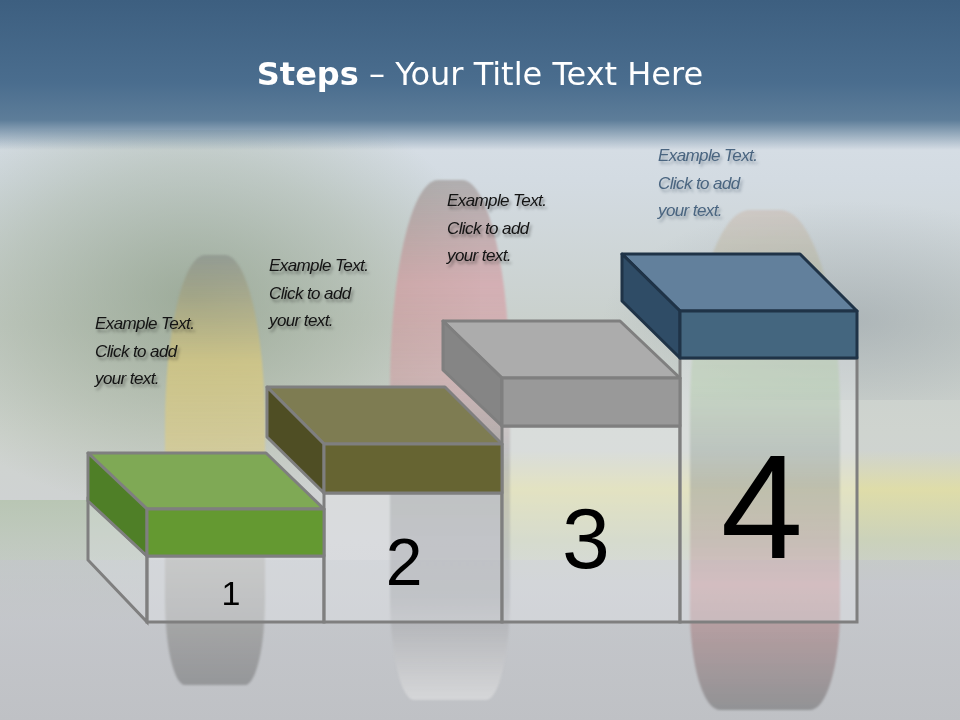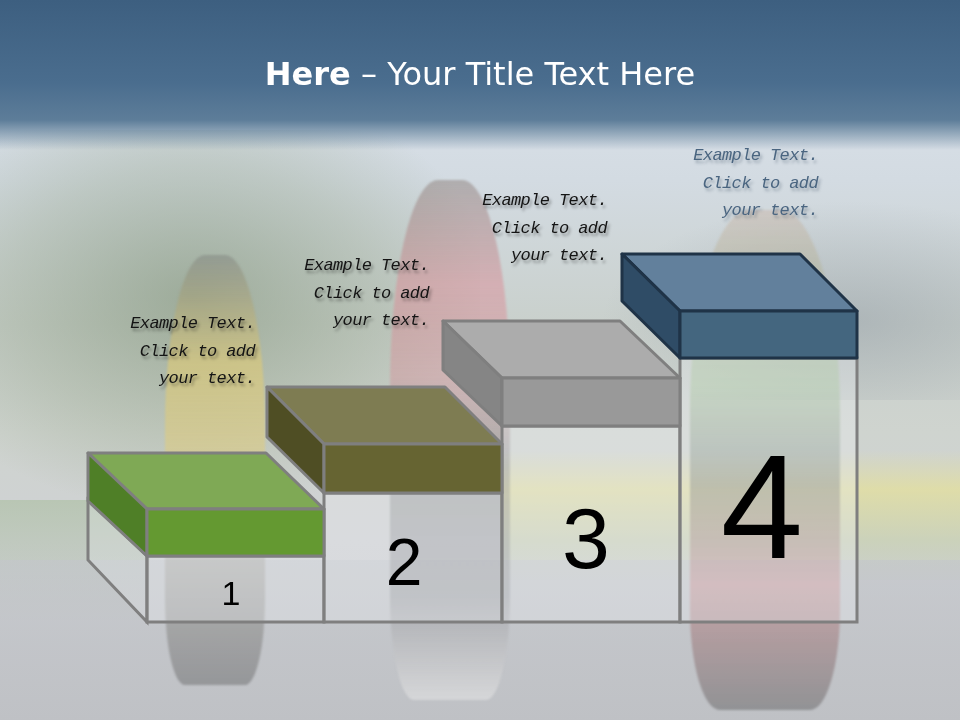--- a/index.html
+++ b/index.html
@@ -15,22 +15,22 @@
     background: linear-gradient(180deg, rgba(225,220,160,0.0) 0%, rgba(228,224,155,0.75) 30%, rgba(200,210,170,0.6) 70%, rgba(190,200,185,0.2) 100%); }
   .bg-grass-left { position:absolute; left:0; top:500px; width:150px; height:120px;
     background: linear-gradient(180deg, rgba(170,190,160,0.6), rgba(190,195,185,0.1)); }
   .bg-road { position:absolute; left:0; top:560px; width:960px; height:160px;
     background: linear-gradient(180deg, rgba(195,198,203,0.6), rgba(190,192,196,0.9)); }
   .bg-person { position:absolute; border-radius:40% 40% 20% 20%; filter: blur(1px); }
   .header { position:absolute; left:0; top:0; width:960px; height:150px;
     background: linear-gradient(180deg, #3d5f80 0%, #4a6d8e 55%, #5d7d99 80%, rgba(120,145,170,0) 100%); }
   .title { position:absolute; left:0; top:54px; width:960px; text-align:center; color:#ffffff; font-size:32px; line-height:40px; font-family:"DejaVu Sans", sans-serif; letter-spacing:0px; }
   .title .bold { font-weight:bold; }
-  .label { position:absolute; width:160px; text-align:right; font-style:italic; font-size:17px; line-height:27.5px; color:#141414;
-    text-shadow: 2px 3px 3px rgba(0,0,0,0.35); font-family:Liberation Mono, monospace; letter-spacing:-0.6px; }
+  .label { position:absolute; width:160px; text-align:left; font-style:italic; font-size:17px; line-height:27.5px; color:#141414;
+    text-shadow: 2px 3px 3px rgba(0,0,0,0.35); font-family:Liberation Sans, sans-serif; letter-spacing:-0.6px; }
   .label.blue { color:#4a6580; text-shadow: 2px 3px 3px rgba(40,60,80,0.35); }
   svg.steps { position:absolute; left:0; top:0; }
   .num { font-family:"Liberation Sans", sans-serif; fill:#000; }
 </style>
 </head>
 <body>
 
 <div class="slide">
   <div class="bg-layer">
     <div class="bg-trees"></div>
@@ -38,21 +38,21 @@
     <div class="bg-field"></div>
     <div class="bg-grass-left"></div>
     <div class="bg-road"></div>
     <div class="bg-person" style="left:165px;top:255px;width:100px;height:430px;background:linear-gradient(180deg, rgba(110,110,110,0.35) 0%, rgba(230,205,110,0.55) 25%, rgba(230,205,110,0.45) 45%, rgba(160,155,140,0.35) 65%, rgba(70,70,70,0.35) 100%);"></div>
     <div class="bg-person" style="left:390px;top:180px;width:120px;height:520px;background:linear-gradient(180deg, rgba(110,90,80,0.35) 0%, rgba(220,140,150,0.5) 20%, rgba(215,140,150,0.4) 38%, rgba(90,90,95,0.35) 55%, rgba(110,110,115,0.3) 80%, rgba(235,235,235,0.5) 100%);"></div>
     <div class="bg-person" style="left:690px;top:210px;width:150px;height:500px;background:linear-gradient(180deg, rgba(200,170,150,0.35) 0%, rgba(140,185,120,0.4) 35%, rgba(60,65,75,0.35) 55%, rgba(200,80,80,0.3) 75%, rgba(60,60,60,0.35) 100%);"></div>
   </div>
 
   <div class="header"></div>
   <div class="title">
-    <span class="bold">Here</span><span> – Your Title Text Here</span>
+    <span class="bold">Steps</span><span> – Your Title Text Here</span>
   </div>
 
   <svg class="steps" width="960" height="720" viewBox="0 0 960 720">
 
     <g fill="rgba(235,238,242,0.35)" stroke="#7f7f7f" stroke-width="3">
       <polygon points="88,500 147,556 147,622 88,560" fill="rgba(235,238,242,0.25)"></polygon>
       <rect x="147" y="556" width="177" height="66"></rect>
       <rect x="324" y="493" width="178" height="129"></rect>
       <rect x="502" y="426" width="178" height="196"></rect>
       <rect x="680" y="358" width="177" height="264"></rect>

